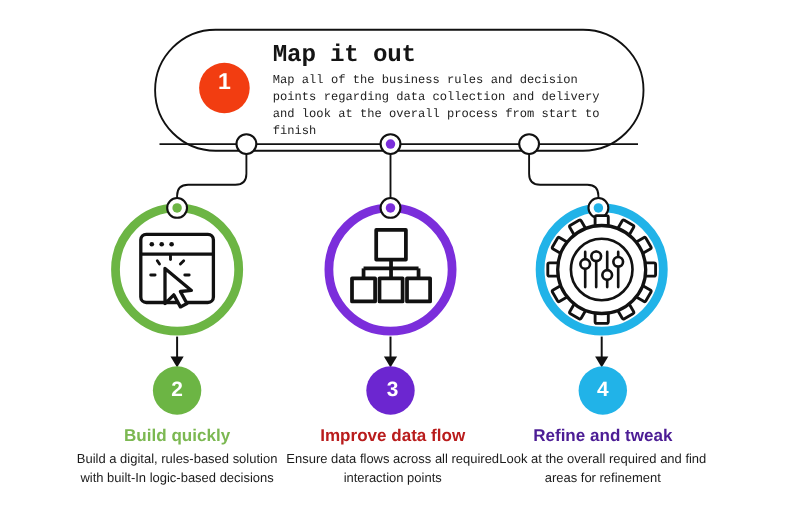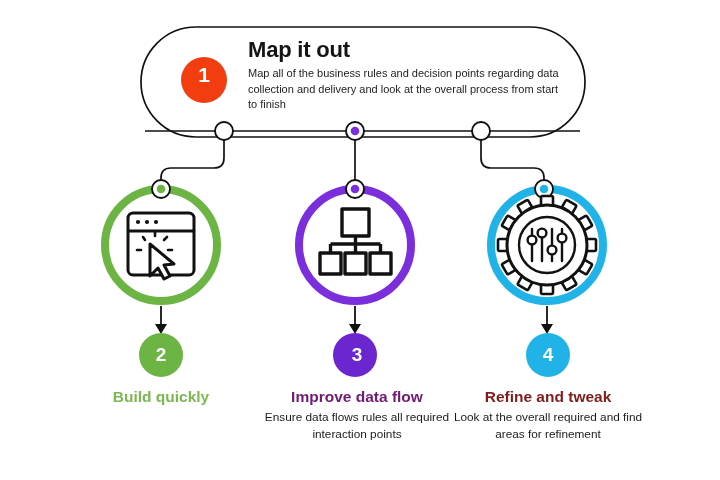--- a/index.html
+++ b/index.html
@@ -5,21 +5,21 @@
   html,body{margin:0;padding:0;}
   body{
     width:720px;height:480px;background:#ffffff;
     font-family:"Liberation Sans", sans-serif;
     overflow:hidden;position:relative;
   }
   #stage{position:absolute;inset:0;width:720px;height:480px;}
   #svgroot{position:absolute;left:0;top:0;width:720px;height:480px;}
 
   
-  .txt{position:absolute;}
+  .txt{position:absolute;font-family:Liberation Mono, monospace;}
 
   .hero-title{
     left:248px;top:38px;width:330px;
     font-size:22px;font-weight:bold;color:#141414;
     letter-spacing:-0.2px;line-height:1.1;
   }
   .hero-body{
     left:248px;top:66px;width:320px;
     font-size:11px;color:#1d1d1d;line-height:1.42;
   }
@@ -28,22 +28,22 @@
     position:absolute;width:190px;text-align:center;
     font-size:15.5px;font-weight:bold;line-height:1.1;
   }
   .col-body{
     position:absolute;width:200px;text-align:center;
     font-size:11.8px;color:#1b1b1b;line-height:1.45;
   }
 
   
   .c1-title{left:66px;top:388px;color:#7CB852;}
-  .c2-title{left:262px;top:388px;color:#701a75;}
-  .c3-title{left:453px;top:388px;color:#7f1d1d;}
+  .c2-title{left:262px;top:388px;color:#b91c1c;}
+  .c3-title{left:453px;top:388px;color:#4c1d95;}
 
   .c1-body{left:61px;top:409px;}
   .c2-body{left:257px;top:409px;}
   .c3-body{left:448px;top:409px;}
 
   .num{
     position:absolute;text-align:center;color:#ffffff;
     font-weight:bold;pointer-events:none;
   }
   .num1{left:181px;top:63px;width:46px;font-size:21px;}
@@ -171,20 +171,21 @@
 
   <div class="txt hero-title">Map it out</div>
   <div class="txt hero-body">Map all of the business rules and decision points regarding data collection and delivery and look at the overall process from start to finish</div>
 
   <div class="num num1">1</div>
   <div class="num num2">2</div>
   <div class="num num3">3</div>
   <div class="num num4">4</div>
 
   <div class="col-title c1-title">Build quickly</div>
+  <div class="col-body c1-body">Build a digital, rules-based solution with built-In logic-based decisions</div>
 
   <div class="col-title c2-title">Improve data flow</div>
-  <div class="col-body c2-body">Ensure data flows rules all required interaction points</div>
+  <div class="col-body c2-body">Ensure data flows across all required interaction points</div>
 
   <div class="col-title c3-title">Refine and tweak</div>
   <div class="col-body c3-body">Look at the overall required and find areas for refinement</div>
 
 </div>
 
 </body></html>

